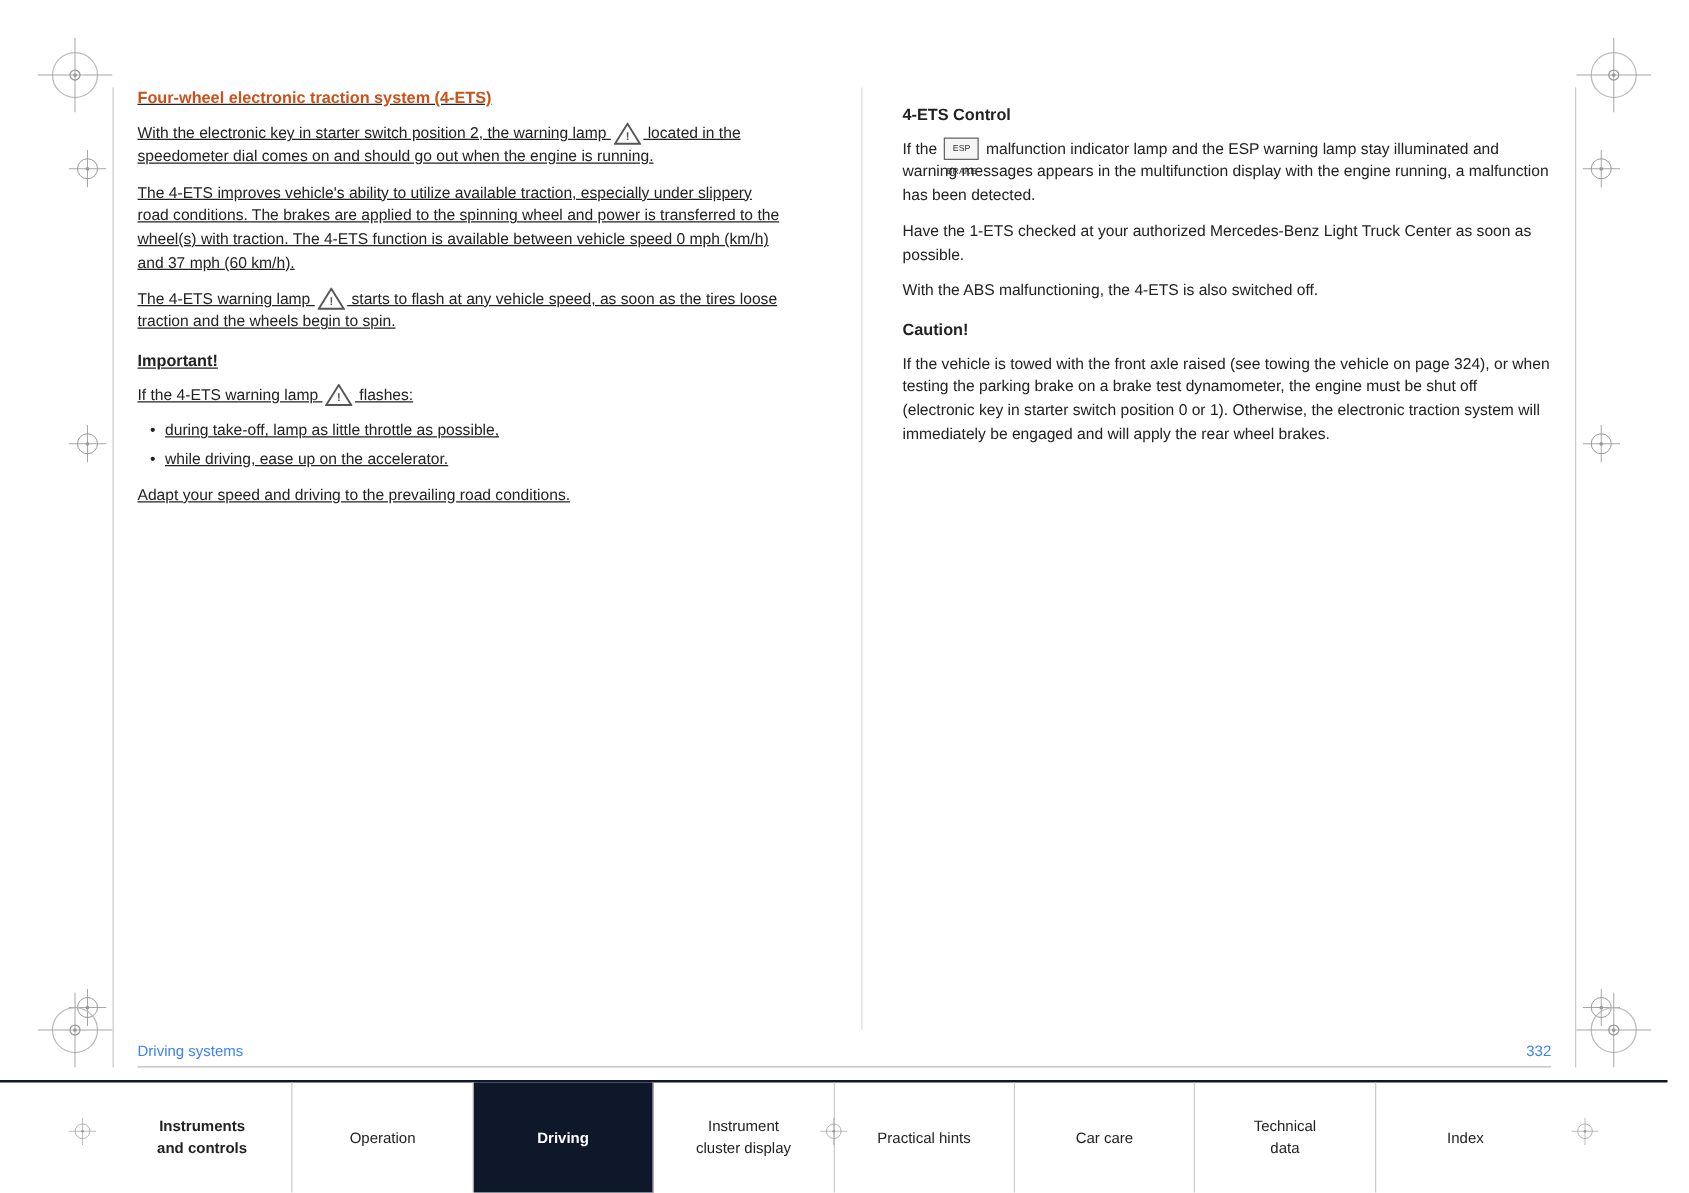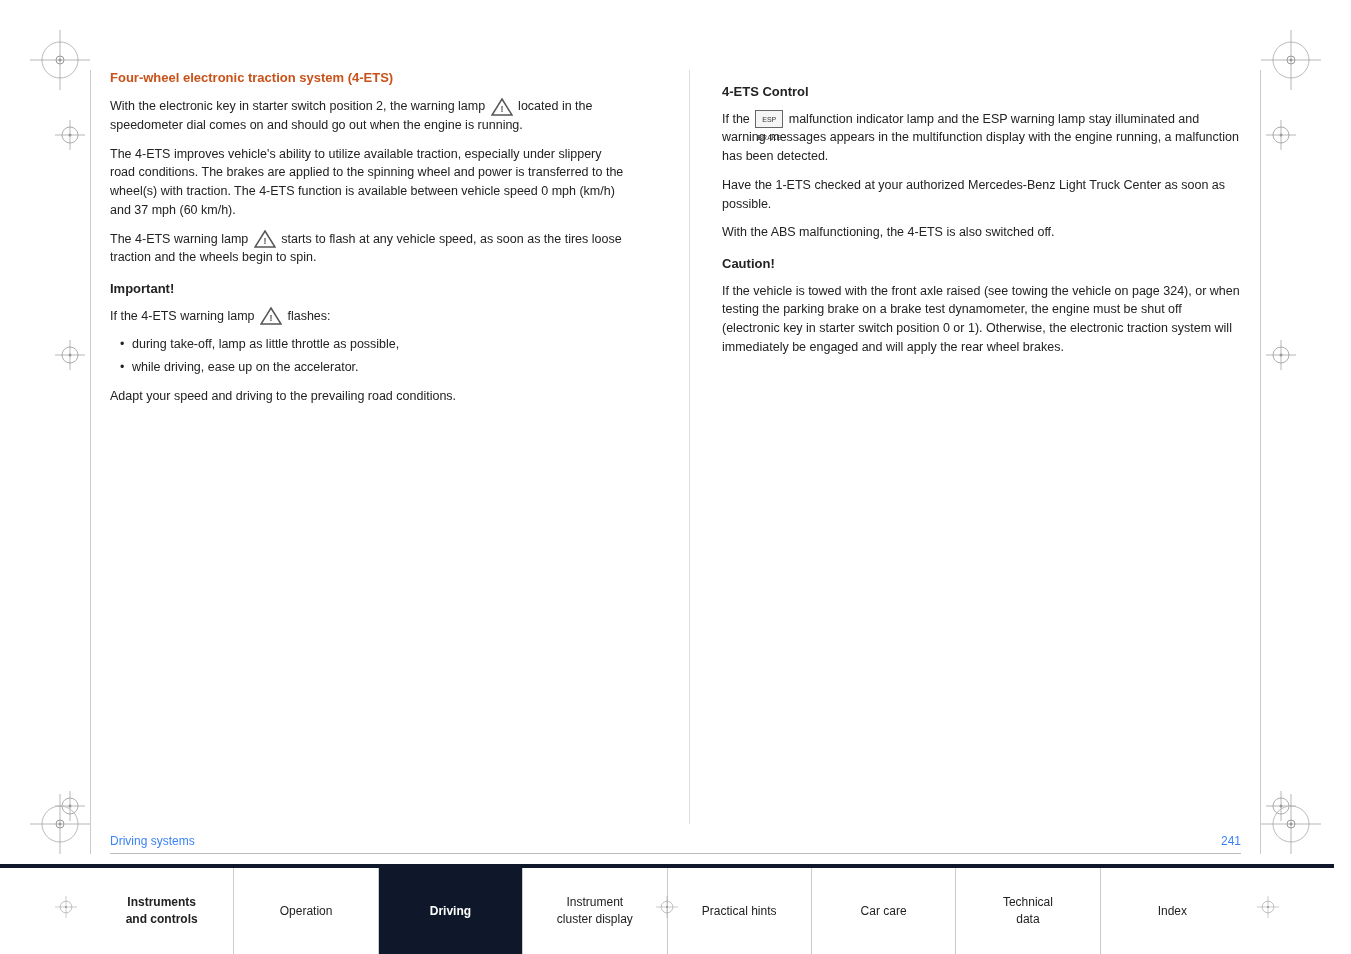--- a/index.html
+++ b/index.html
@@ -34,20 +34,21 @@
       left: 110px;
       right: 110px;
       bottom: 130px;
       display: flex;
       gap: 40px;
     }
 
     .left-column {
       flex: 1;
       padding-right: 20px;
+      text-decoration: underline;
     }
 
     .right-column {
       flex: 1;
       padding-left: 32px;
       border-left: 1px solid #ddd;
     }
 
     .section-title {
       color: #c8521a;
@@ -115,21 +116,21 @@
     }
 
     
     .nav-bar {
       position: absolute;
       bottom: 0;
       left: 0;
       right: 17px;
       height: 90px;
       background: #fff;
-      border-top: 4px solid #0f172a;
+      border-top: 2px solid #0f172a;
       display: flex;
       align-items: flex-start;
     }
 
     .nav-item {
       flex: 1;
       display: flex;
       align-items: center;
       justify-content: center;
       text-align: center;
@@ -292,21 +293,21 @@
     <p>With the ABS malfunctioning, the 4-ETS is also switched off.</p>
 
     <p class="subsection-title">Caution!</p>
 
     <p>If the vehicle is towed with the front axle raised (see towing the vehicle on page 324), or when testing the parking brake on a brake test dynamometer, the engine must be shut off (electronic key in starter switch position 0 or 1). Otherwise, the electronic traction system will immediately be engaged and will apply the rear wheel brakes.</p>
   </div>
 </div>
 
 <div class="page-info-line">
   <span>Driving systems</span>
-  <span>241</span>
+  <span>332</span>
 </div>
 
 <div style="position:absolute; left:55px; bottom:130px;">
   <svg width="30" height="30" viewBox="0 0 30 30">
     <circle cx="15" cy="15" r="8" fill="none" stroke="#999" stroke-width="0.8"></circle>
     <line x1="15" y1="0" x2="15" y2="30" stroke="#999" stroke-width="0.7"></line>
     <line x1="0" y1="15" x2="30" y2="15" stroke="#999" stroke-width="0.7"></line>
     <circle cx="15" cy="15" r="1.5" fill="#999"></circle>
   </svg>
 </div>

